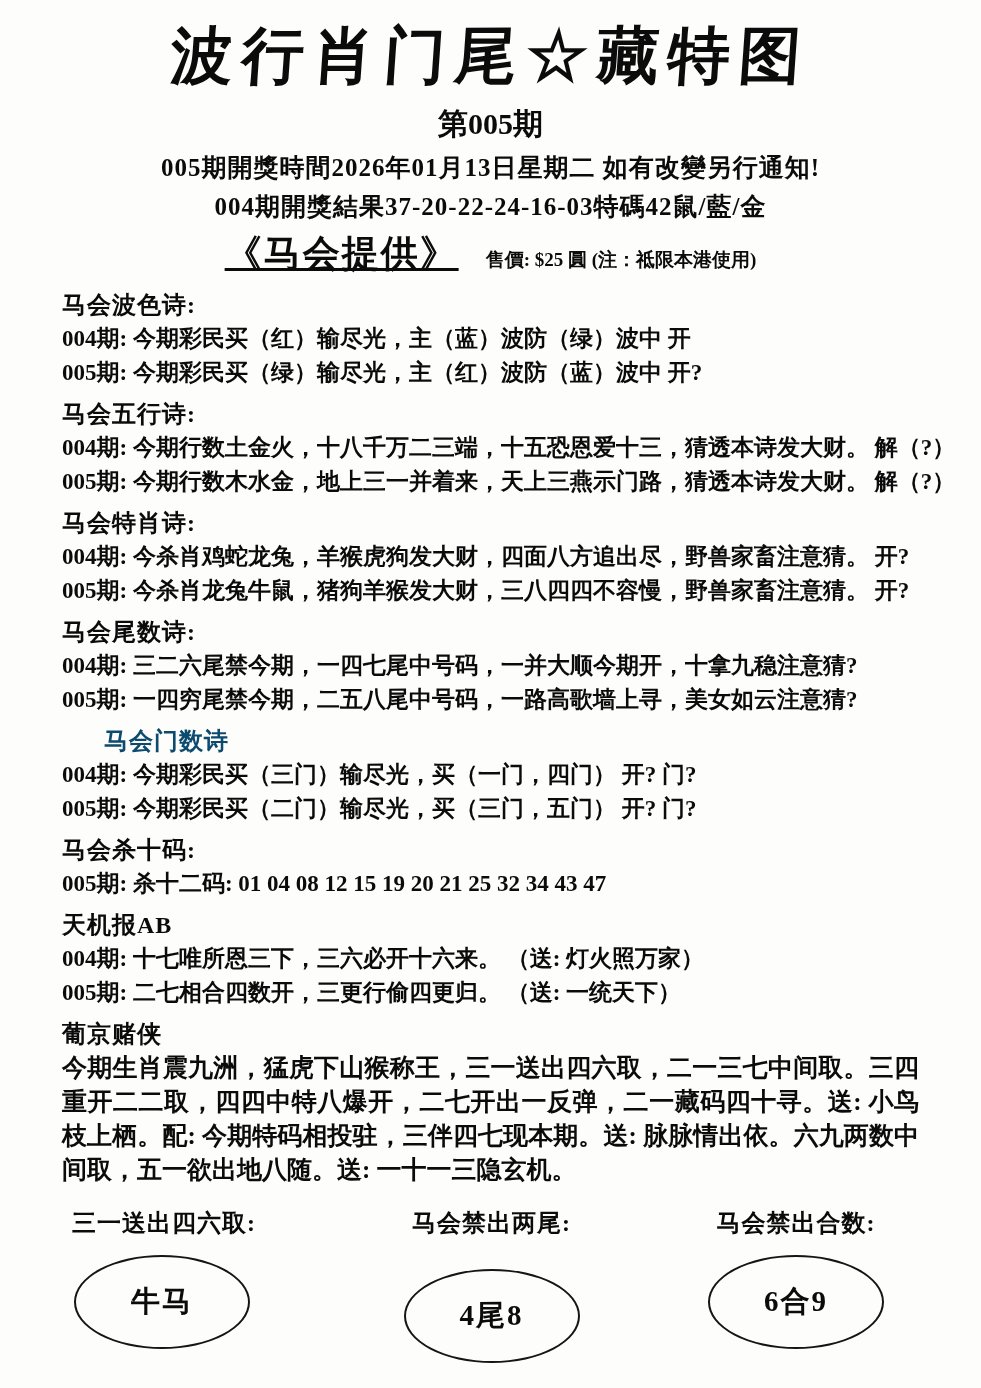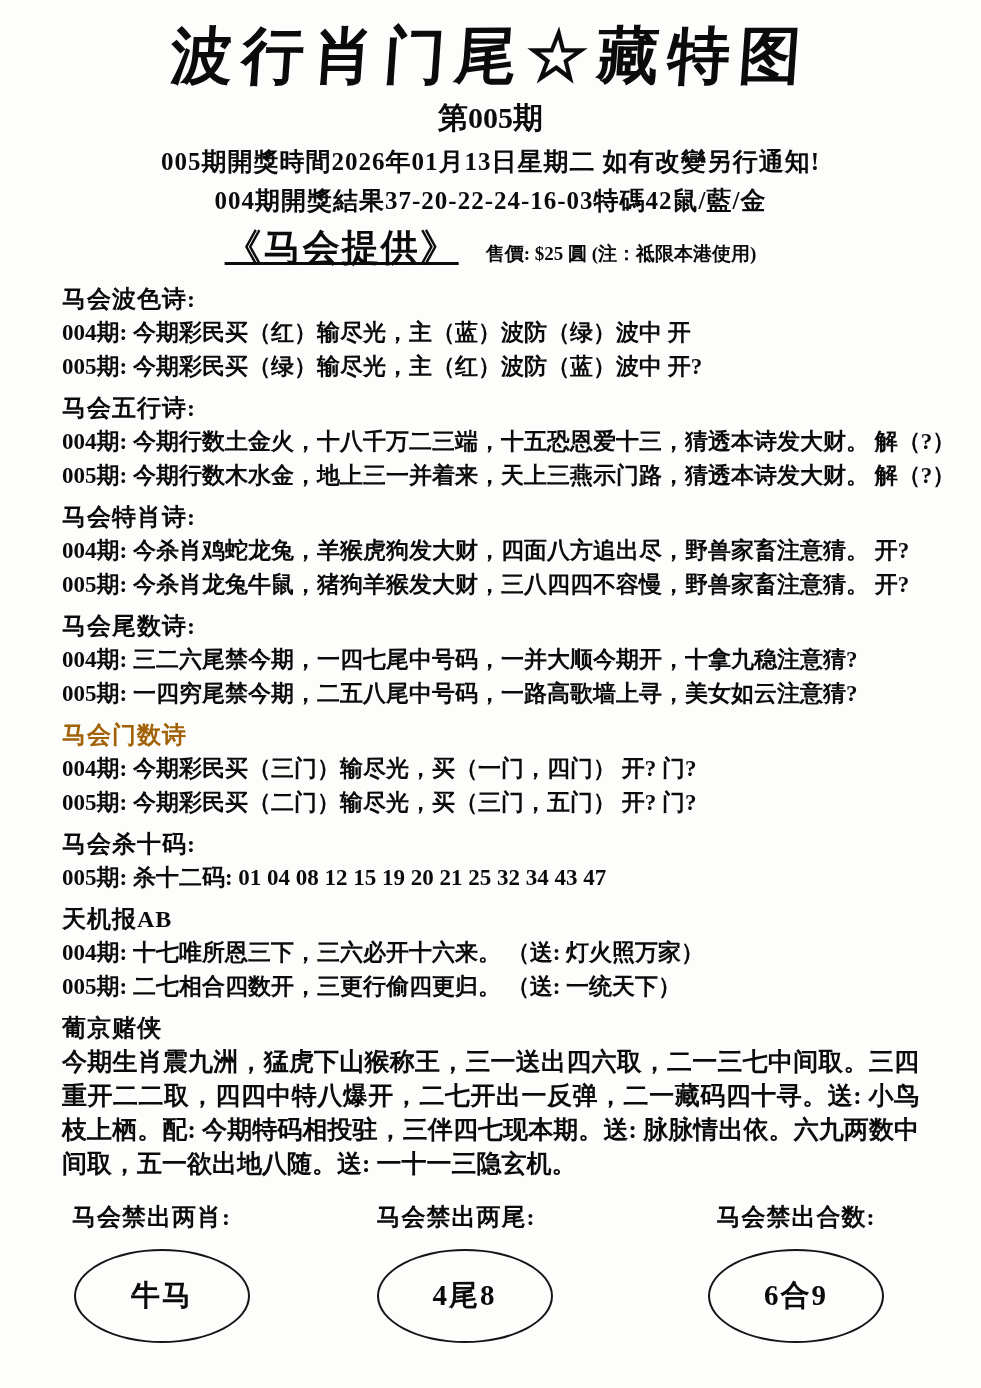--- a/index.html
+++ b/index.html
@@ -16,37 +16,37 @@
   }
   .title{
     text-align:center;
     font-size:62px;
     font-weight:900;
     margin-top:14px;
     letter-spacing:9px;
     transform:skewX(-4deg);
     white-space:nowrap;
   }
-  .issue{text-align:center;font-size:30px;}
+  .issue{text-align:center;font-size:30px;margin-top:6px;}
   .notice{text-align:center;font-size:25px;margin-top:6px;letter-spacing:1px;}
   .provider-row{text-align:center;margin-top:6px;}
   .provider{font-size:37px;letter-spacing:2px;text-decoration:underline;}
   .price-note{font-size:19px;margin-left:23px;}
   .content{padding:2px 62px 0 62px;}
   .section{margin-top:8px;}
   .sec-h{font-size:24px;line-height:33px;letter-spacing:1px;}
-  .sec-h.faded{color:#a16207;}
+  .sec-h.faded{color:#0c4a6e;margin-left:42px;}
   .sec-line{font-size:23px;line-height:34px;white-space:nowrap;}
   .sec-para{font-size:25px;line-height:34px;text-align:justify;}
   .forbid-row{
     display:flex;justify-content:space-between;
     padding:0 70px 0 72px;margin-top:20px;
   }
   .forbid-col{display:flex;flex-direction:column;width:230px;}
-  .forbid-col.c2{}
+  .forbid-col.c2{align-items:center;gap:14px;}
   .forbid-col.c3{align-items:center;}
   .forbid-label{font-size:24px;letter-spacing:1px;}
   .oval{
     margin-top:16px;
     width:176px;height:94px;
     border:2px solid #151515;
     border-radius:50%;
     display:flex;align-items:center;justify-content:center;
     font-size:29px;letter-spacing:2px;
     box-sizing:border-box;
@@ -112,21 +112,21 @@
 
     <div class="section">
       <div class="sec-h">葡京赌侠</div>
       <div class="sec-para">今期生肖震九洲，猛虎下山猴称王，三一送出四六取，二一三七中间取。三四重开二二取，四四中特八爆开，二七开出一反弹，二一藏码四十寻。送: 小鸟枝上栖。配: 今期特码相投驻，三伴四七现本期。送: 脉脉情出依。六九两数中间取，五一欲出地八随。送: 一十一三隐玄机。</div>
     </div>
 
   </div>
 
   <div class="forbid-row">
     <div class="forbid-col c1">
-      <div class="forbid-label">马会禁出两肖:</div>
+      <div class="forbid-label">三一送出四六取:</div>
       <div class="oval">
         <span>牛马</span>
       </div>
     </div>
     <div class="forbid-col c2">
       <div class="forbid-label">马会禁出两尾:</div>
       <div class="oval">
         <span>4尾8</span>
       </div>
     </div>

